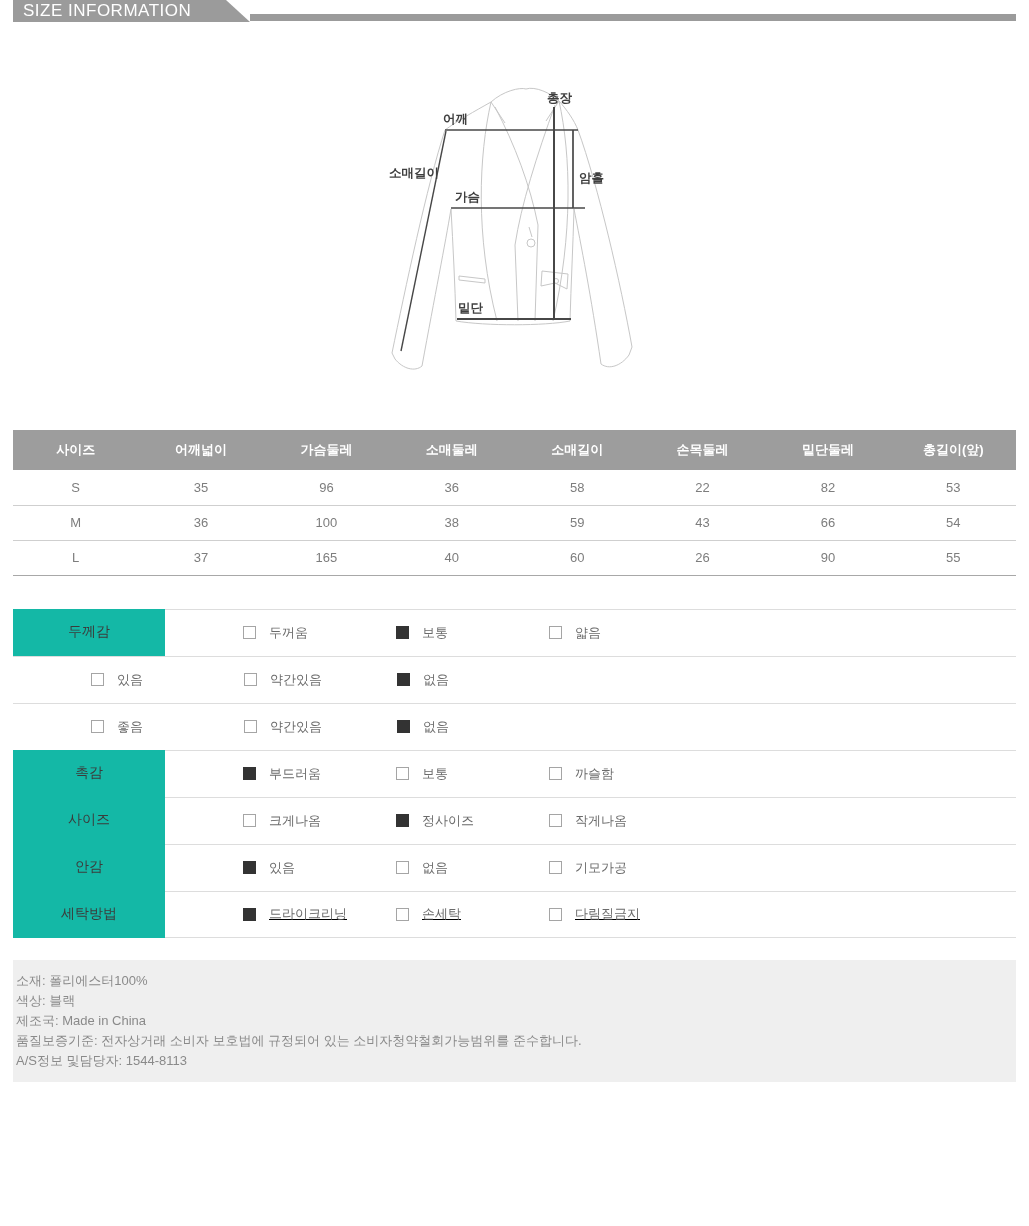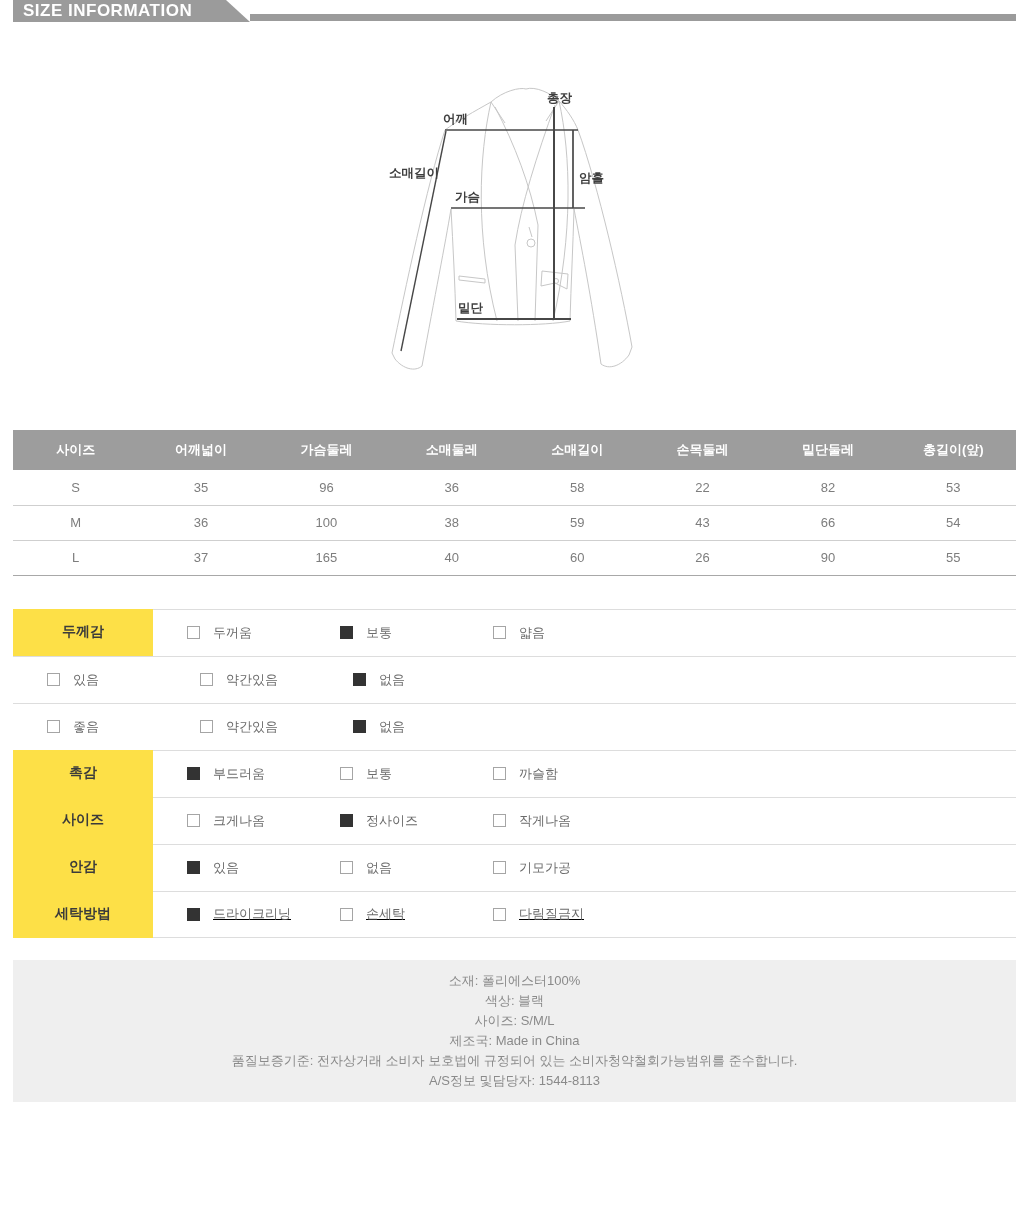--- a/index.html
+++ b/index.html
@@ -3,52 +3,52 @@
 <meta charset="utf-8">
 <style>
   * { margin:0; padding:0; box-sizing:border-box; }
   html,body { width:1029px; background:#fff; font-family:"Liberation Sans", sans-serif; }
   body { height:1226px; overflow:hidden; }
 
   
   .banner { position:relative; height:22px; margin:0 13px; }
   .banner-main { position:absolute; left:0; top:0; width:237px; height:22px; background:#9b9b9b;
                  clip-path:polygon(0 0, 213px 0, 237px 100%, 0 100%); }
-  .banner-title { position:absolute; left:10px; top:1px; color:#fff; font-size:17px; font-weight:700; letter-spacing:.5px; white-space:nowrap; }
+  .banner-title { position:absolute; left:10px; top:1px; color:#fff; font-size:17px; font-weight:400; letter-spacing:.5px; white-space:nowrap; }
   .banner-strip { position:absolute; left:237px; right:0; top:14px; height:7px; background:#9b9b9b; }
 
   
   .diagram-wrap { position:relative; height:408px;font-weight:bold; }
   .jacket-svg { position:absolute; left:375px; top:63px; }
   .jacket-svg text { font-family:"Liberation Sans", sans-serif; font-size:12.5px; fill:#3f3f3f; }
 
   
   .size-table { width:1003px; margin:0 13px; border-collapse:collapse; table-layout:fixed; }
   .size-table th { background:#9d9d9d; color:#fff; font-size:13px; font-weight:700; height:40px; }
   .size-table td { height:35px; text-align:center; color:#7d7d7d; font-size:13px; border-bottom:1px solid #cfcfcf; }
   .size-table tbody tr:last-child td { border-bottom:1px solid #a8a8a8; }
 
   
   .notes { margin:17px 13px 0; background:#efefef; padding:10px 16px; }
   .note-line { font-size:13px; color:#8a8a8a; line-height:19px; }
 
   
   .attr-table { margin:33px 13px 0; }
   .attr-row { display:flex; height:47px; }
-  .attr-label { width:140px; background:#fde047; color:#3b3b3b; font-weight:700; font-size:14px;
+  .attr-label { width:152px; background:#14b8a6; color:#3b3b3b; font-weight:400; font-size:14px;
                 display:flex; align-items:center; justify-content:center; }
-  .attr-content { flex:1; display:flex; align-items:center; padding-left:34px; background:#fff; border-top:1px solid #ddd; }
+  .attr-content { flex:1; display:flex; align-items:center; padding-left:78px; background:#fff; border-top:1px solid #ddd; }
   .attr-row:last-child .attr-content { border-bottom:1px solid #ddd;text-decoration:underline; }
   .attr-option { display:flex; align-items:center; width:153px; }
   .attr-checkbox { width:13px; height:13px; border:1px solid #a5a5a5; background:#fff; margin-right:13px; flex:none; }
   .attr-checkbox.checked { background:#333; border-color:#333; }
   .attr-option-label { font-size:13px; color:#6b6b6b; white-space:nowrap; }
 
   
-  .info-box { margin:22px 13px 0; background:#efefef; padding:11px 12px;text-align:center; }
+  .info-box { margin:22px 13px 0; background:#efefef; padding:11px 3px; }
   .info-line { font-size:13px; color:#8a8a8a; line-height:20px; }
 </style>
 </head>
 <body>
 
 <div class="page">
 
   <div class="banner">
     <div class="banner-main">
       <span class="banner-title">SIZE INFORMATION</span>
@@ -264,19 +264,18 @@
             <span class="attr-checkbox"></span>
             <span class="attr-option-label">다림질금지</span>
           </div>
         </div>
       </div>
     </div>
 
   <div class="info-box">
       <div class="info-line">소재: 폴리에스터100%</div>
       <div class="info-line">색상: 블랙</div>
-      <div class="info-line">사이즈: S/M/L</div>
       <div class="info-line">제조국: Made in China</div>
       <div class="info-line">품질보증기준: 전자상거래 소비자 보호법에 규정되어 있는 소비자청약철회가능범위를 준수합니다.</div>
       <div class="info-line">A/S정보 및담당자: 1544-8113</div>
     </div>
 
 </div>
 
 </body></html>

